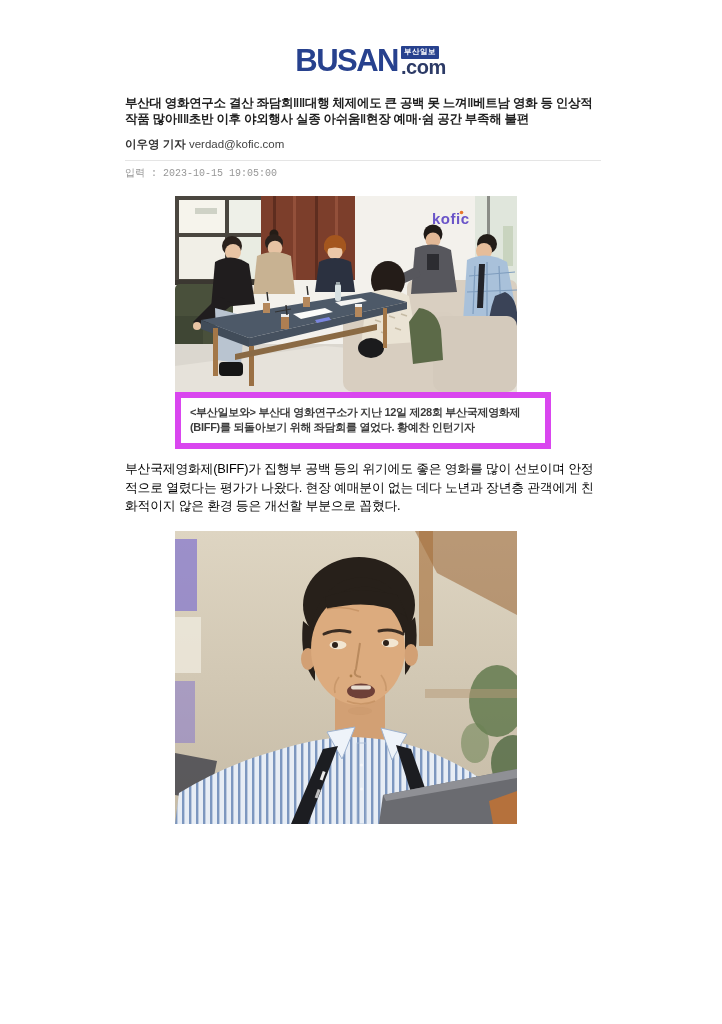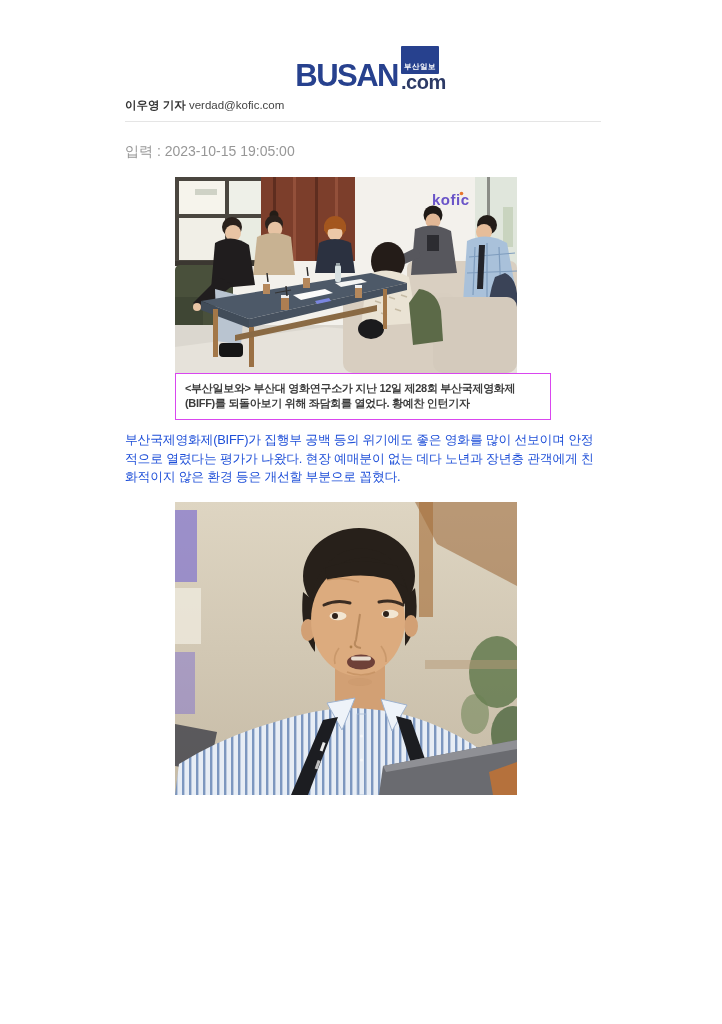--- a/index.html
+++ b/index.html
@@ -8,43 +8,43 @@
     width:722px; height:1024px; position:relative; overflow:hidden;
     font-family:"Liberation Sans","DejaVu Sans",sans-serif; color:#222;
   }
   .page { position:absolute; inset:0; background:#fff; }
 
   
   .masthead { position:absolute; top:46px; left:0; width:100%; display:flex; justify-content:center; }
   .logo { display:flex; align-items:flex-end; cursor:pointer;margin-left:19px; }
   .logo-main { font-size:31px; font-weight:bold; letter-spacing:-1.5px; color:#27418e; line-height:26px; }
   .logo-right { display:flex; flex-direction:column; align-items:flex-start; margin-left:3px; }
-  .logo-badge { font-size:7.5px; font-weight:bold; color:#fff; background:#27418e; padding:16px 3px 2px; border-radius:1px; letter-spacing:0.5px; }
+  .logo-badge { font-size:7.5px; font-weight:bold; color:#fff; background:#27418e; padding:1px 3px 2px; border-radius:1px; letter-spacing:0.5px; }
   .logo-suffix { font-size:20px; font-weight:bold; color:#2c3a66; line-height:13px; margin-top:2px; letter-spacing:-0.5px; }
 
   
   .article { position:absolute; left:125px; top:88px; width:476px; }
   h1.headline { font-size:21px; line-height:27px; font-weight:500; color:#2e2e2e; letter-spacing:-0.5px; }
   .subheadline { margin-top:7px; font-size:12.5px; line-height:16px; font-weight:bold; color:#1f1f1f; letter-spacing:-0.3px; }
   .byline { margin-top:10px; font-size:11.5px; color:#333; }
   .byline .reporter { font-weight:bold; }
   .byline .email { font-weight:normal; color:#444; cursor:pointer; }
   .rule { border:none; border-top:1px solid #e5e5e5; margin-top:8px; }
-  .pubdate { margin-top:21px; font-size:14px; color:#979797; }
+  .pubdate { margin-top:5px; font-size:10px; color:#979797;font-family:Liberation Mono, monospace; }
 
   
   figure { width:376px; margin:16px auto 0; }
   figure svg { display:block; }
   figcaption {
-    border:1px solid #d946ef; padding:7px 9px 8px;
+    border:6px solid #d946ef; padding:7px 9px 8px;
     font-size:11px; line-height:15px; font-weight:bold; color:#3d3d3d; letter-spacing:-0.3px;
   }
 
   
-  .para { margin-top:13px; font-size:12.8px; line-height:18.5px; color:#1d4ed8; letter-spacing:-0.2px; }
+  .para { margin-top:13px; font-size:12.8px; line-height:18.5px; color:#000000; letter-spacing:-0.2px; }
   .para:first-of-type { margin-top:11px; }
   figure.fig2 { margin-top:15px; }
 </style>
 </head>
 <body>
 
 <div class="page">
 
   <div class="masthead">
     <div class="logo">
@@ -52,20 +52,21 @@
       <span class="logo-right">
         <span class="logo-badge">부산일보</span>
         <span class="logo-suffix">.com</span>
       </span>
     </div>
   </div>
 
   <div class="article">
 
 
+    <div class="subheadline">부산대 영화연구소 결산 좌담회‖‖대행 체제에도 큰 공백 못 느껴‖베트남 영화 등 인상적 작품 많아‖‖초반 이후 야외행사 실종 아쉬움‖현장 예매·쉼 공간 부족해 불편</div>
 
     <div class="byline">
       <span class="reporter">이우영 기자</span>
       <span class="email">verdad@kofic.com</span>
     </div>
 
     <hr class="rule">
 
     <div class="pubdate">입력 : 2023-10-15 19:05:00</div>
 

